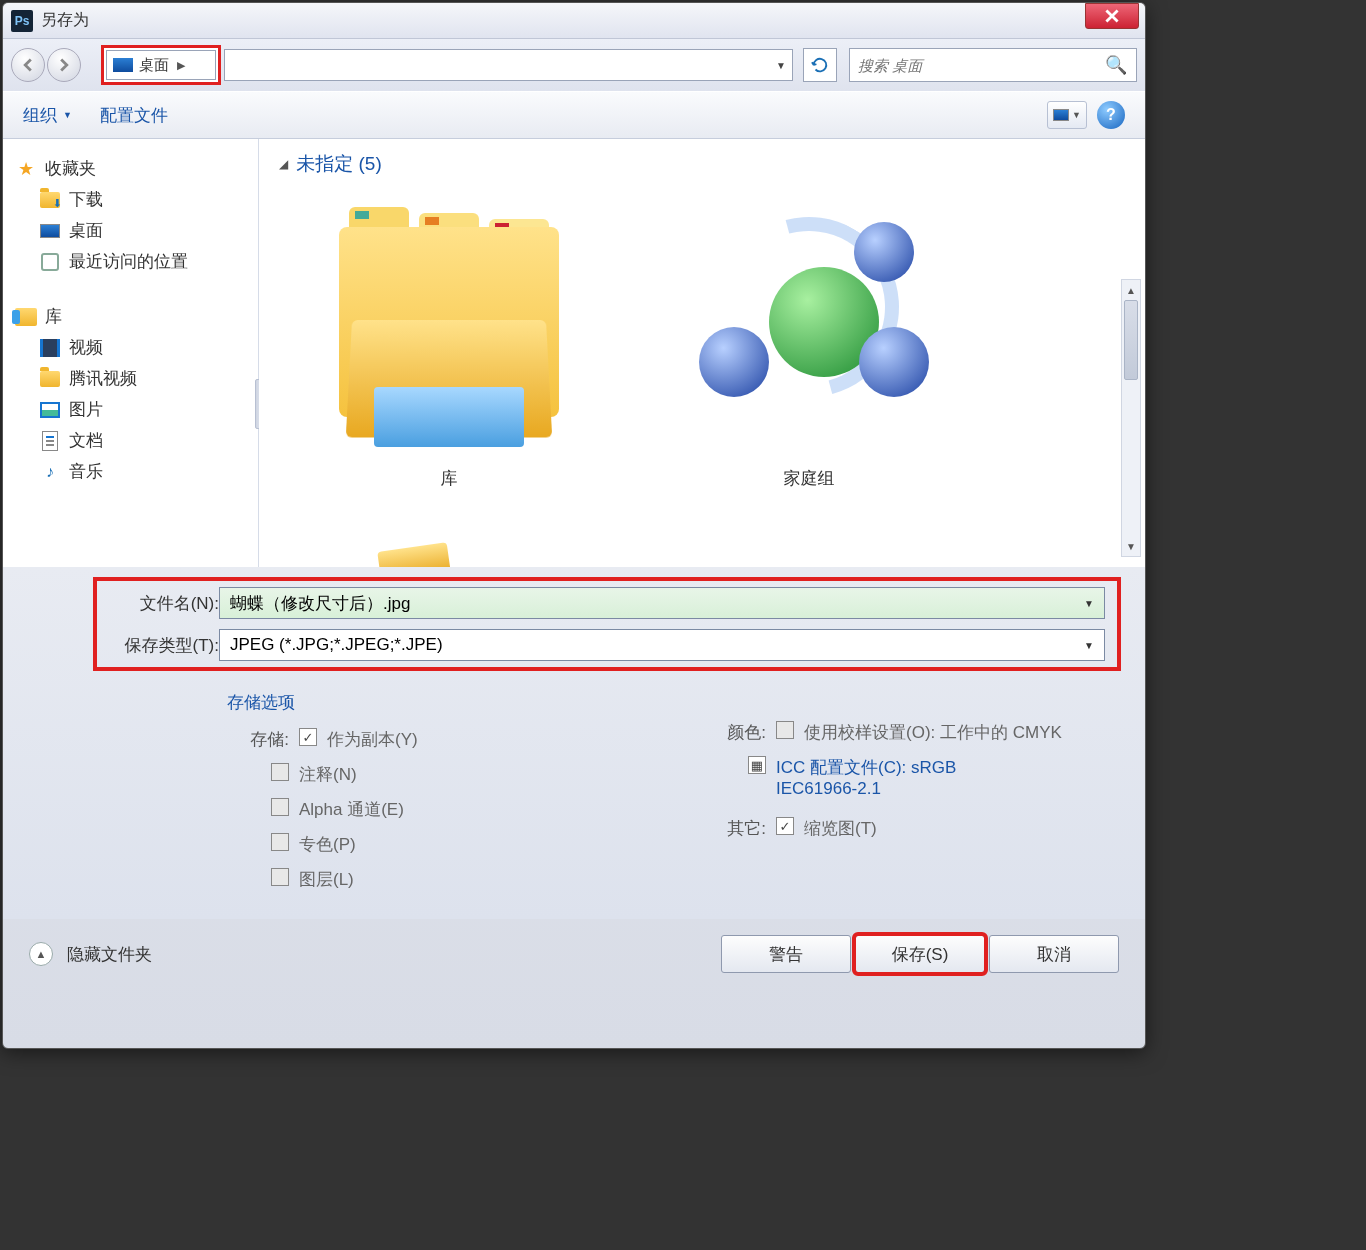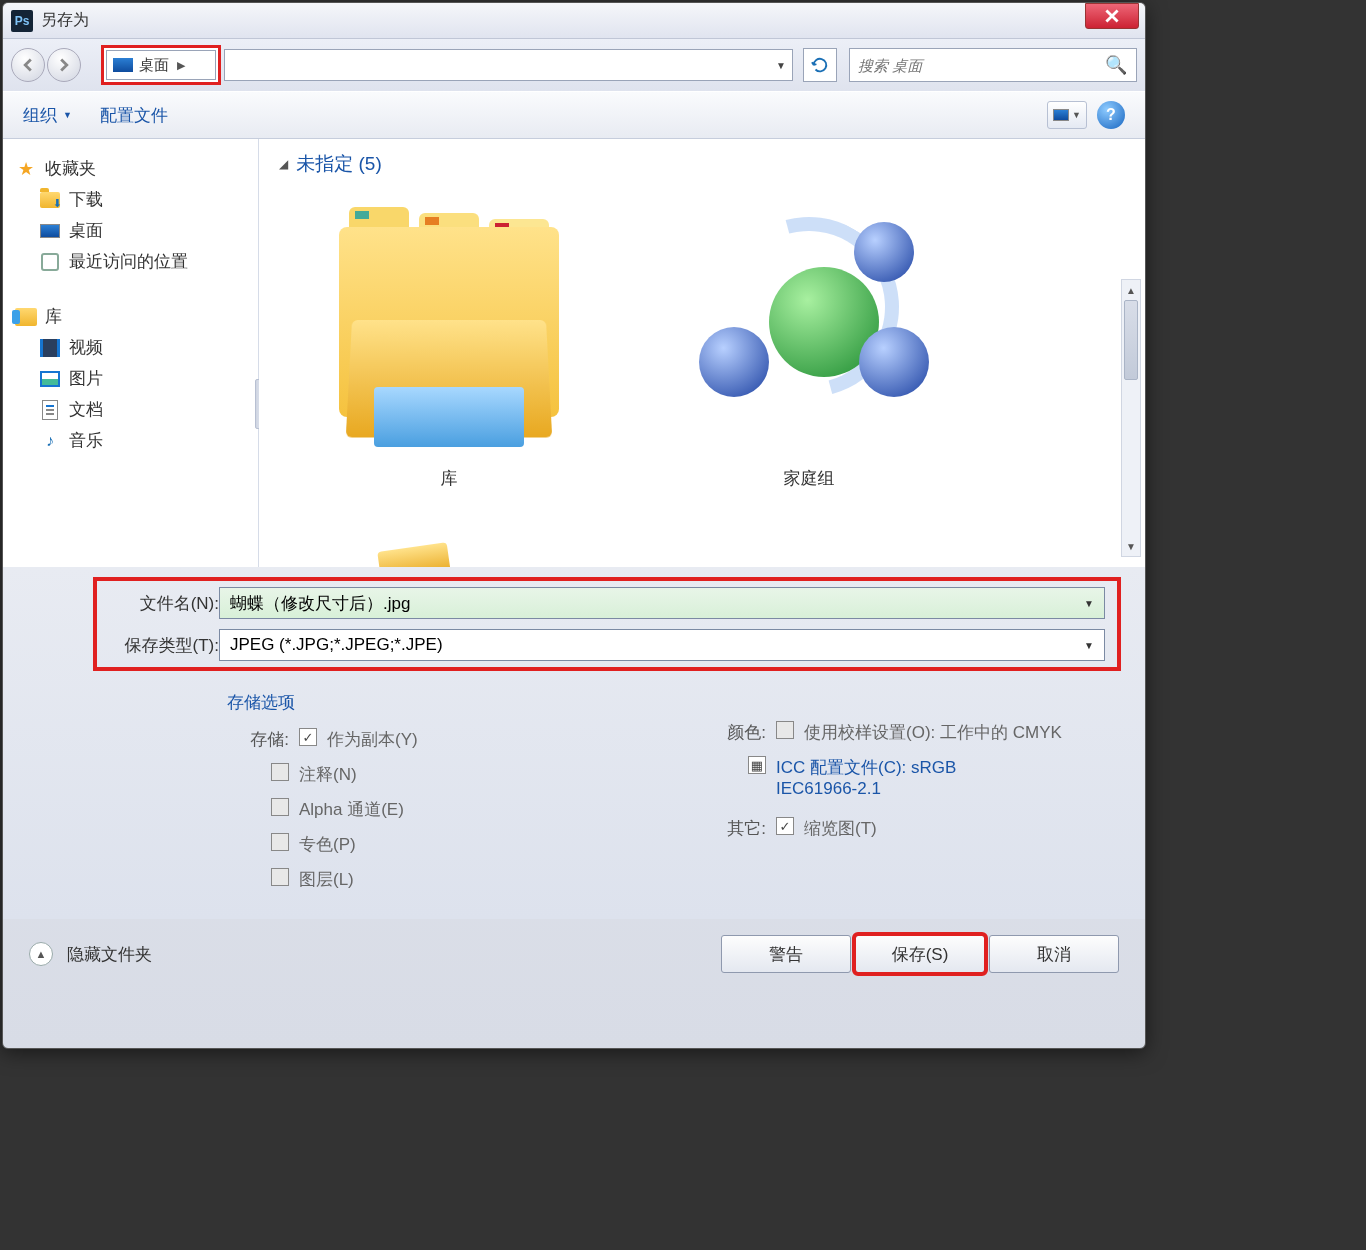--- a/index.html
+++ b/index.html
@@ -239,20 +239,26 @@
             <span>库</span>
           </div>
         <div class="side-item">
             <span class="icon-box">
               <span class="film-ico"></span>
             </span>
             <span>视频</span>
           </div>
         <div class="side-item">
             <span class="icon-box">
+              <span class="folder-ico"></span>
+            </span>
+            <span>腾讯视频</span>
+          </div>
+        <div class="side-item">
+            <span class="icon-box">
               <span class="pic-ico"></span>
             </span>
             <span>图片</span>
           </div>
         <div class="side-item">
             <span class="icon-box">
               <span class="doc-ico"></span>
             </span>
             <span>文档</span>
           </div>

